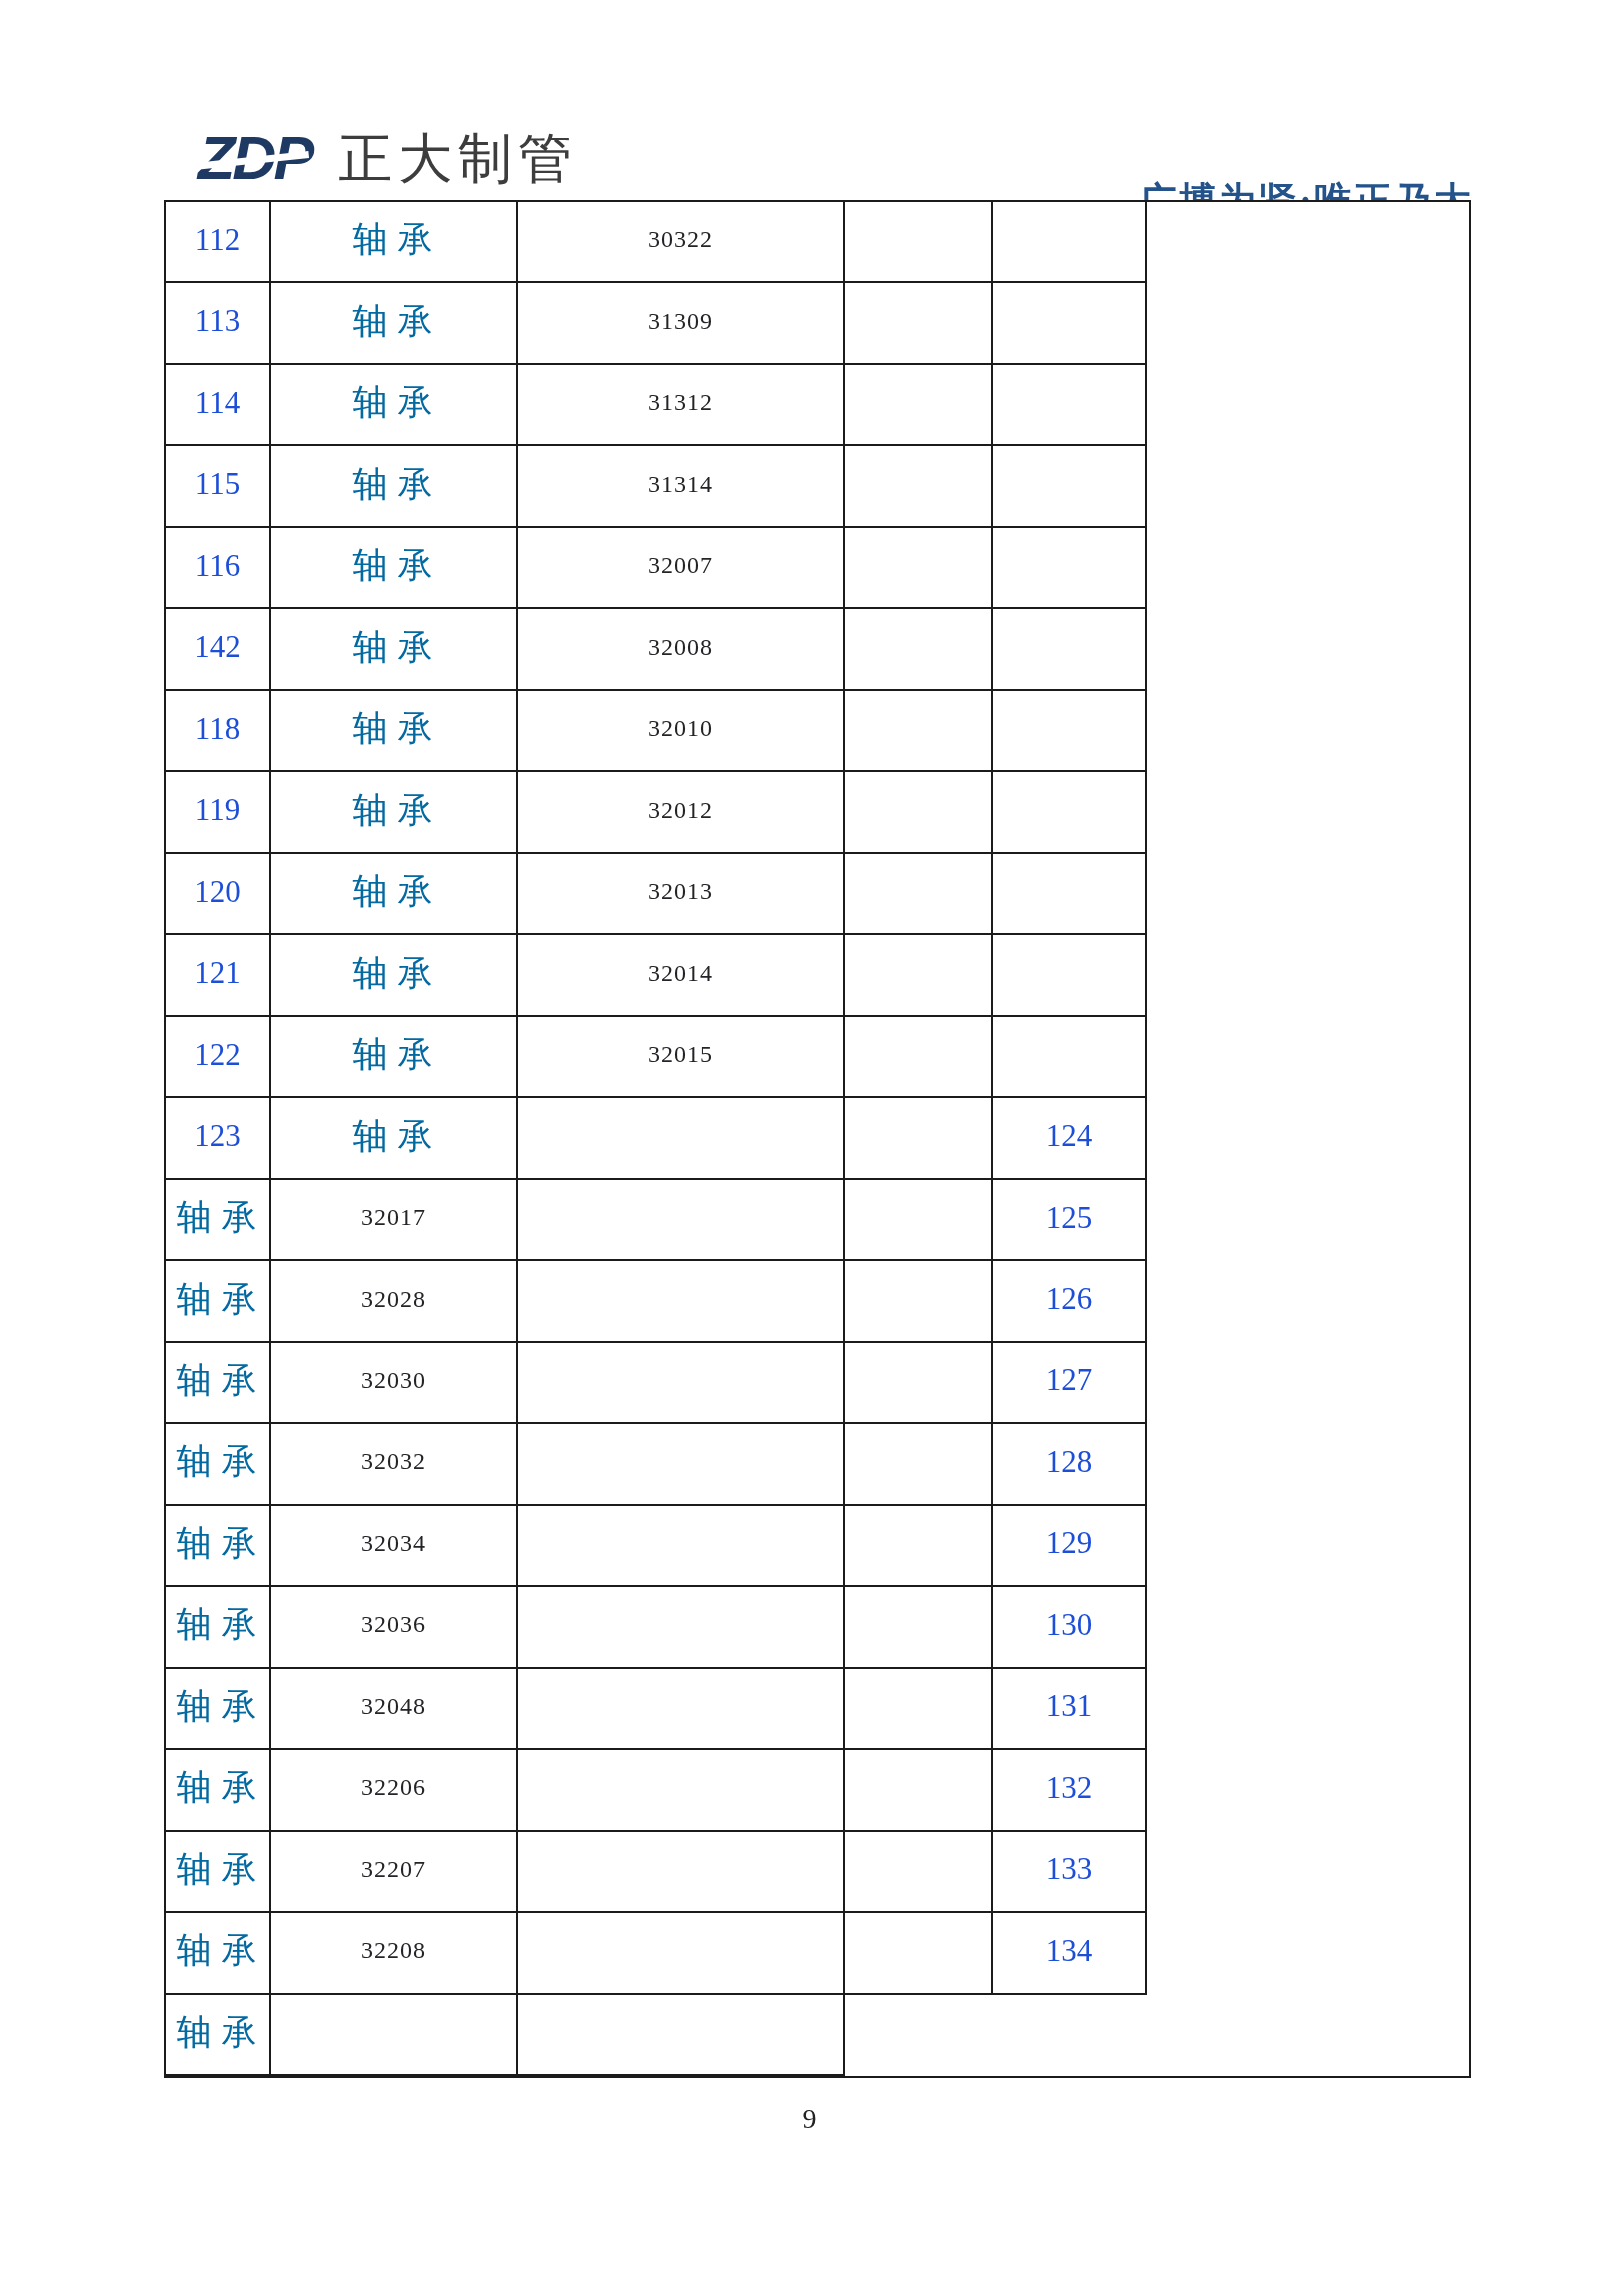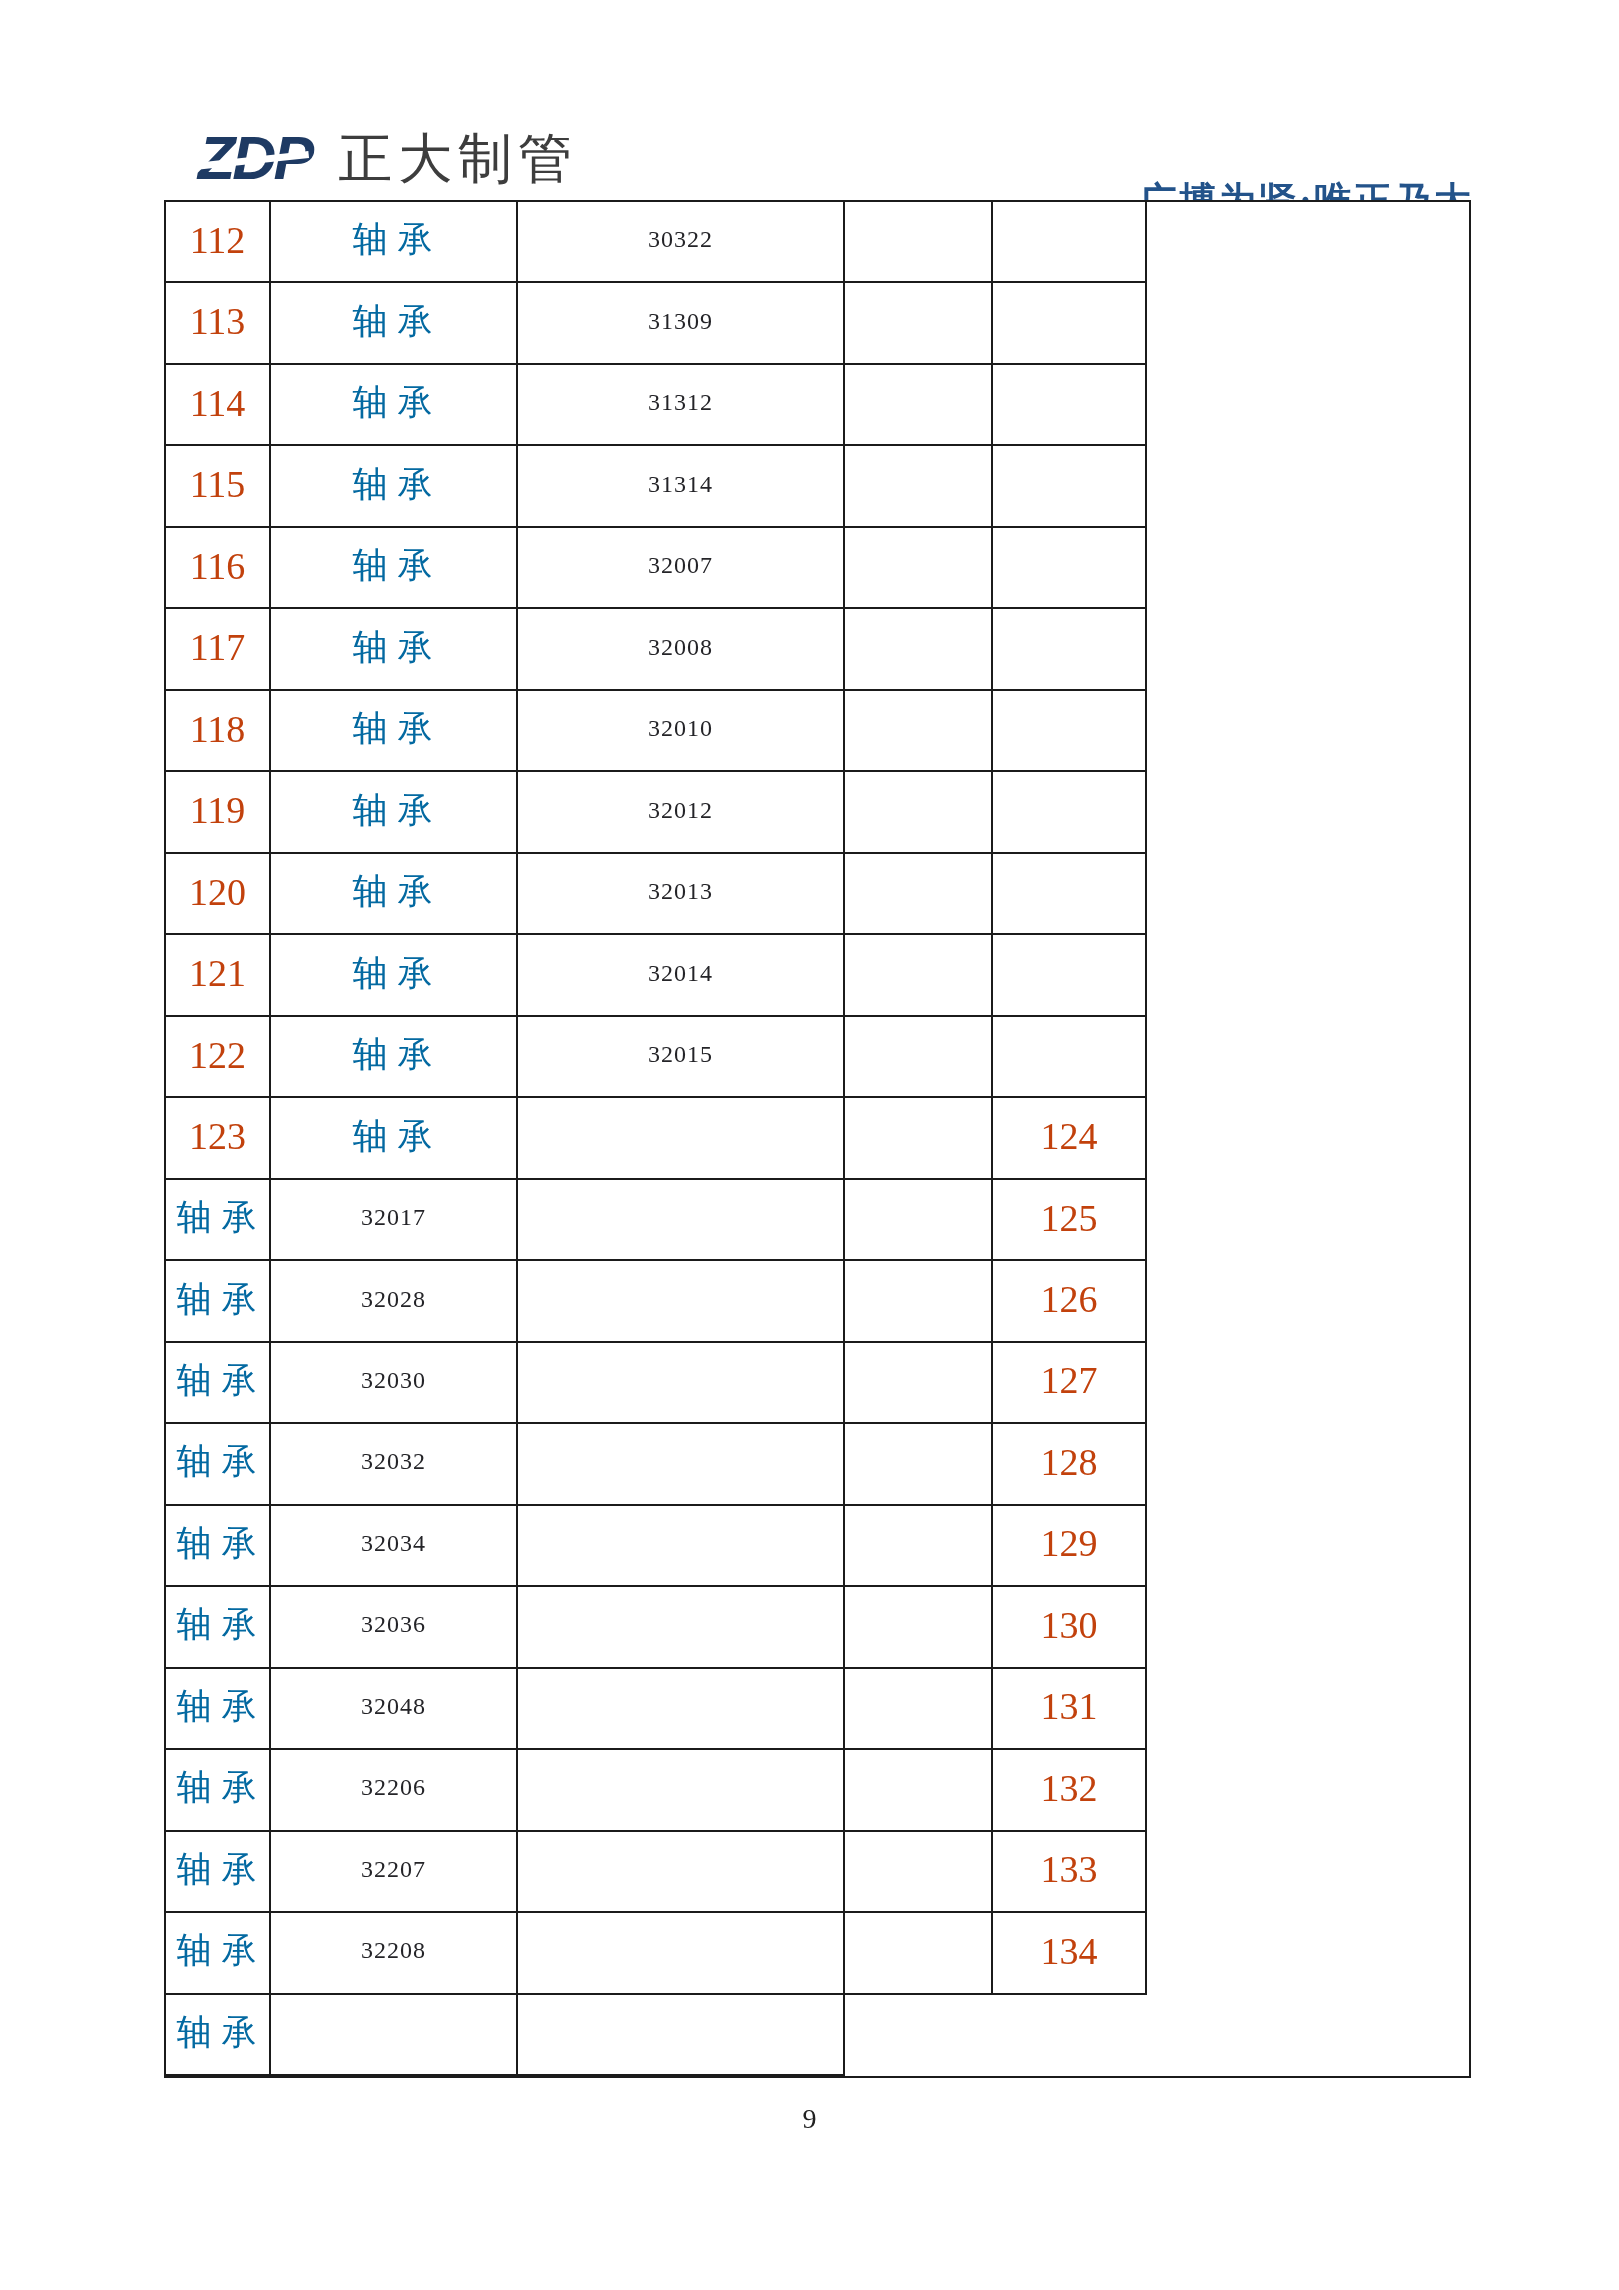--- a/index.html
+++ b/index.html
@@ -63,21 +63,21 @@
   .cell {
     border-right: 2px solid #1b1b1b;
     border-bottom: 2px solid #1b1b1b;
     display: flex; align-items: center; justify-content: center;
     padding-bottom: 3.9px;
   }
   .cell.merged {
     grid-column: 6; grid-row: 1 / span 23;
     border-right: 0; border-bottom: 0;
   }
-  .cell.c1 { font-size: 38px; color: #c2410c; }
+  .cell.c1 { font-size: 31px; color: #1d4ed8; }
   .cell.c2 { font-size: 35px; letter-spacing: 9.8px; padding-left: 7.8px; color: #0369a1; }
   .cell.c3 { font-size: 24px; letter-spacing: 1px; color: #242428; }
 
   
   .page-number {
     position: absolute; top: 2103px; left: 0;
     width: 100%; text-align: center;
     font-size: 28px; color: #222;
   }
 </style>
@@ -110,21 +110,21 @@
     <div class="cell c1">115</div>
     <div class="cell c2">轴承</div>
     <div class="cell c3">31314</div>
     <div class="cell c4"></div>
     <div class="cell c5"></div>
     <div class="cell c1">116</div>
     <div class="cell c2">轴承</div>
     <div class="cell c3">32007</div>
     <div class="cell c4"></div>
     <div class="cell c5"></div>
-    <div class="cell c1">117</div>
+    <div class="cell c1">142</div>
     <div class="cell c2">轴承</div>
     <div class="cell c3">32008</div>
     <div class="cell c4"></div>
     <div class="cell c5"></div>
     <div class="cell c1">118</div>
     <div class="cell c2">轴承</div>
     <div class="cell c3">32010</div>
     <div class="cell c4"></div>
     <div class="cell c5"></div>
     <div class="cell c1">119</div>

